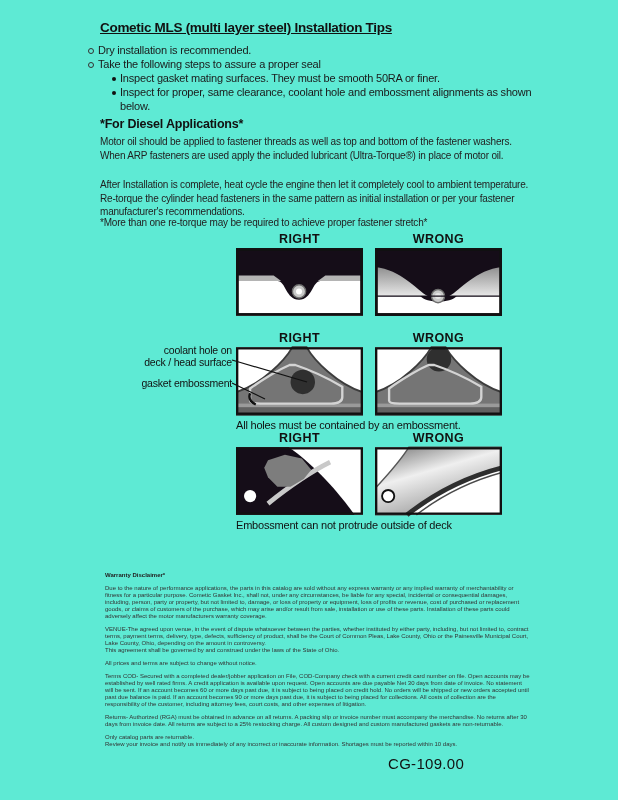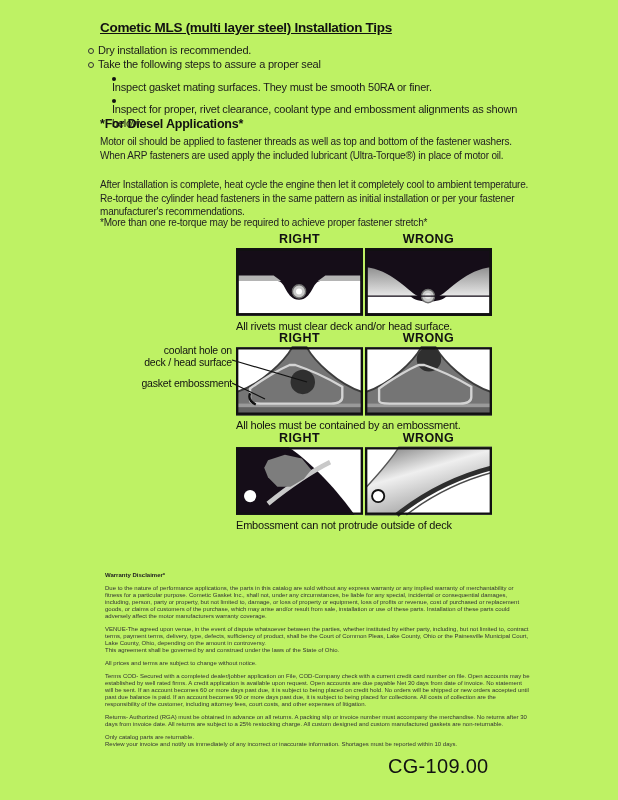--- a/index.html
+++ b/index.html
@@ -1,51 +1,51 @@
 <!DOCTYPE html>
 <html><head>
 <meta charset="utf-8">
 <style>
   html,body{margin:0;padding:0;background:#ffffff;}
   .page{
-    position:relative;width:618px;height:800px;background:#bef264;
+    position:relative;width:618px;height:800px;background:#5eead4;
     font-family:"Liberation Sans","DejaVu Sans",sans-serif;color:#1a1a1a;overflow:hidden;
   }
   .title{
     position:absolute;left:100px;top:20px;font-size:13.5px;font-weight:700;
     letter-spacing:-0.3px;text-decoration:underline;color:#111;
   }
   .bullets{position:absolute;left:88px;top:44px;width:460px;font-size:11px;letter-spacing:-0.2px;line-height:13.5px;}
   .b-row{display:flex;align-items:flex-start;margin-bottom:0.5px;}
   .ring{flex:0 0 auto;width:4px;height:4px;border:1px solid #333;border-radius:50%;margin:4px 4px 0 0;}
-  .sub{margin-left:24px;flex-direction:column;}
+  .sub{margin-left:24px;}
   .dot{flex:0 0 auto;width:4px;height:4px;background:#111;border-radius:50%;margin:4.5px 4px 0 0;}
   .diesel-head{position:absolute;left:100px;top:117px;font-size:12.5px;font-weight:700;letter-spacing:-0.2px;color:#111;}
   .para{position:absolute;left:100px;width:432px;font-size:10px;letter-spacing:-0.2px;line-height:13.5px;color:#222;}
   .p1{top:135px;}
   .p2{top:170px;margin-top:8px;}
   .p3{top:216px;}
   .fig-row{position:absolute;left:236px;width:260px;}
   .r1{top:232px;}
   .r2{top:331px;}
   .r3{top:431px;}
-  .fig-pair{display:flex;gap:2px;}
+  .fig-pair{display:flex;gap:12px;}
   .fig-col{width:127px;}
   .fig-label{font-size:12.5px;font-weight:700;letter-spacing:0.4px;text-align:center;color:#111;height:14px;}
   .fig-col svg{display:block;width:127px;height:72px;}
   .fig-caption{font-size:11px;letter-spacing:-0.2px;line-height:12.5px;margin-top:2px;color:#111;white-space:nowrap;}
   .callouts{position:absolute;left:104px;top:344px;width:128px;text-align:right;
     font-size:10.5px;letter-spacing:-0.2px;line-height:12px;color:#111;}
   .callout-2{margin-top:9px;}
   .leader-overlay{position:absolute;left:228px;top:350px;width:92px;height:52px;pointer-events:none;}
   .disclaimer{position:absolute;left:105px;top:572px;width:425px;font-size:6px;line-height:7px;color:#333;}
   .disclaimer .dh{font-weight:700;color:#222;margin-bottom:6px;}
   .disclaimer p{margin:0 0 6px 0;}
   .disclaimer .tight{margin:0;}
-  .footer-code{position:absolute;left:388px;top:755px;font-size:20px;letter-spacing:0.3px;color:#111;}
+  .footer-code{position:absolute;left:388px;top:755px;font-size:15px;letter-spacing:0.3px;color:#111;}
 </style>
 </head>
 <body>
 
 <div class="page">
 
   <div class="title">Cometic MLS (multi layer steel) Installation Tips</div>
 
   <div class="bullets">
     <div class="b-row">
@@ -55,21 +55,21 @@
     <div class="b-row">
       <span class="ring"></span>
       <span>Take the following steps to assure a proper seal</span>
     </div>
     <div class="b-row sub">
       <span class="dot"></span>
       <span>Inspect gasket mating surfaces.  They must be smooth 50RA or finer.</span>
     </div>
     <div class="b-row sub">
       <span class="dot"></span>
-      <span>Inspect for proper, rivet clearance, coolant type and embossment alignments as shown below.</span>
+      <span>Inspect for proper, same clearance, coolant hole and embossment alignments as shown below.</span>
     </div>
   </div>
 
   <div class="diesel-head">*For Diesel Applications*</div>
   <div class="para p1">Motor oil should be applied to fastener threads as well as top and bottom of the fastener washers. When ARP fasteners are used apply the included lubricant (Ultra-Torque®) in place of motor oil.</div>
   <div class="para p2">After Installation is complete, heat cycle the engine then let it completely cool to ambient temperature. Re-torque the cylinder head fasteners in the same pattern as initial installation or per your fastener manufacturer's recommendations.</div>
   <div class="para p3">*More than one re-torque may be required to achieve proper fastener stretch*</div>
 
   <div class="fig-row r1">
     <div class="fig-pair">
@@ -99,21 +99,20 @@
           <path d="M135,20 C107,23 91,44 79,51 L135,51 Z" fill="url(#g1)"></path>
           <rect x="0" y="51" width="135" height="19" fill="#ffffff"></rect>
           <path d="M48,51 C55,59 80,59 87,51 Z" fill="#150d18"></path>
           <circle cx="67" cy="51" r="7" fill="#c9c9c9" stroke="#6e6e6e" stroke-width="1.5"></circle>
           <circle cx="67" cy="51" r="3.2" fill="#e6e6e6"></circle>
           <line x1="0" y1="51" x2="135" y2="51" stroke="#150d18" stroke-width="1.5"></line>
           <rect x="1.5" y="1.5" width="132" height="69" fill="none" stroke="#111" stroke-width="3"></rect>
         </svg>
       </div>
     </div>
-    <div class="fig-caption">All rivets must clear deck and/or head surface.</div>
   </div>
 
   <div class="fig-row r2">
     <div class="fig-pair">
       <div class="fig-col">
         <div class="fig-label">RIGHT</div>
         <svg viewBox="0 0 135 72">
           <rect width="135" height="72" fill="#ffffff"></rect>
           <path d="M0,72 L0,48 C28,39 52,14 60,0 L75,0 C83,14 107,39 135,48 L135,72 Z" fill="#757575" stroke="#3c3c3c" stroke-width="2"></path>
           <rect x="2" y="60" width="131" height="4" fill="#9a9a9a"></rect>

